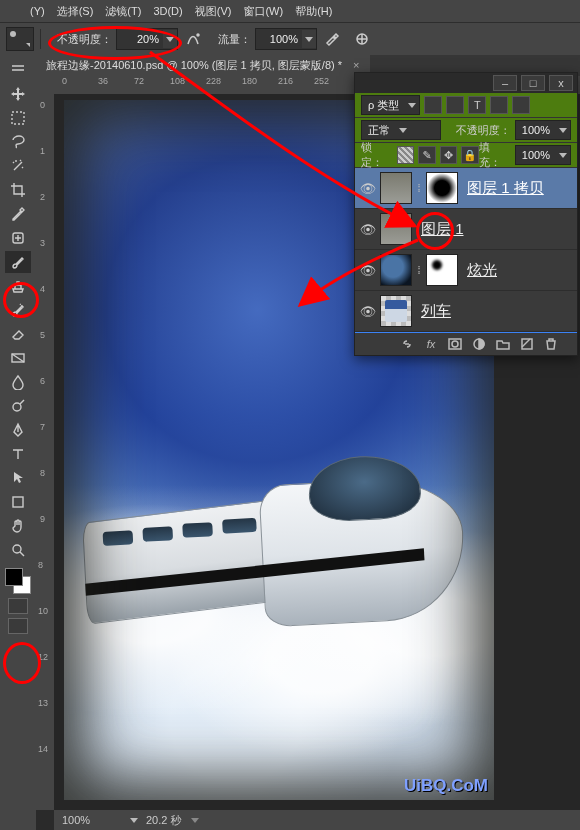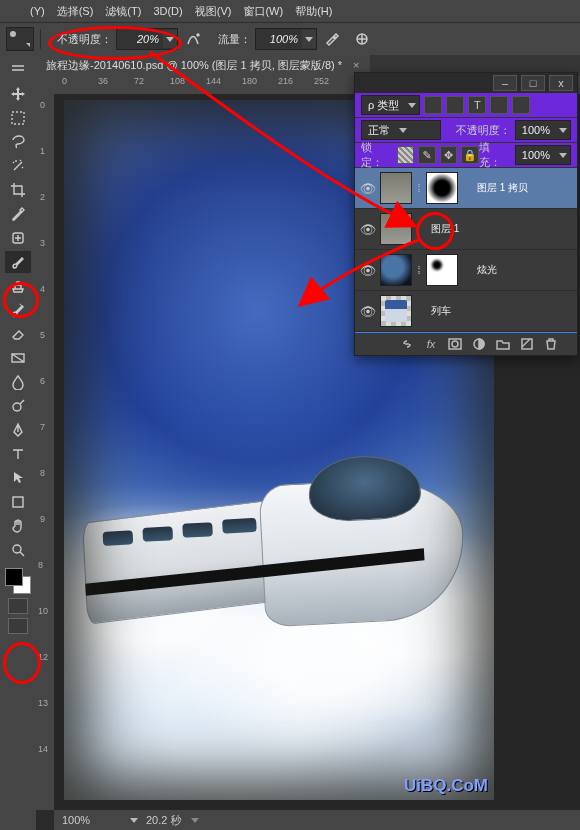--- a/index.html
+++ b/index.html
@@ -7,21 +7,21 @@
   .menubar{height:22px;background:#454545;display:flex;align-items:center;padding:0 6px;position:relative;z-index:2;}
   .menubar .spacer{width:18px;}
   .menuitem{padding:0 6px;height:22px;line-height:22px;color:#ddd;cursor:default;}
   
   .optbar{height:32px;background:#454545;border-top:1px solid #2d2d2d;display:flex;align-items:center;padding:0 6px;position:relative;z-index:5;}
   .opt-swatch{width:26px;height:22px;background:#333;border:1px solid #222;position:relative;}
   .opt-swatch .dot{width:6px;height:6px;border-radius:50%;background:#bbb;position:absolute;left:3px;top:3px;}
   .opt-swatch .tri{position:absolute;right:3px;bottom:3px;width:0;height:0;border-left:4px solid transparent;border-top:4px solid #bbb;}
   .opt-label{margin:0 4px 0 10px;color:#ddd;}
   .opt-field{display:flex;align-items:center;height:20px;background:#333;border:1px solid #222;}
-  .opt-field .val{width:38px;padding:0 4px;text-align:right;color:#eee;font-style:italic;}
+  .opt-field .val{width:38px;padding:0 4px;text-align:right;color:#eee;}
   .opt-field .dd{width:14px;height:18px;background:#3c3c3c;display:flex;align-items:center;justify-content:center;}
   .tri-d{width:0;height:0;border-left:4px solid transparent;border-right:4px solid transparent;border-top:5px solid #bbb;}
   .opt-icon{width:22px;height:22px;margin:0 4px;display:flex;align-items:center;justify-content:center;color:#ccc;}
   .opt-icon svg{width:16px;height:16px;stroke:#ccc;fill:none;stroke-width:1.5;}
   .opt-sep{width:1px;height:20px;background:#2d2d2d;margin:0 6px;}
   
   .toolbar{position:absolute;left:0;top:54px;width:36px;bottom:0;background:#454545;display:flex;flex-direction:column;align-items:center;padding-top:4px;z-index:2;}
   .tool{width:26px;height:22px;margin:1px 0;display:flex;align-items:center;justify-content:center;color:#ccc;cursor:default;position:relative;}
   .tool svg{width:16px;height:16px;stroke:#ccc;fill:none;stroke-width:1.4;}
   .tool.sel{background:#2c2c2c;}
@@ -65,41 +65,41 @@
   .statusbar{position:absolute;left:18px;right:0;bottom:0;height:20px;background:#454545;display:flex;align-items:center;padding:0 8px;color:#ccc;font-size:11px;}
   .statusbar .zoom{width:60px;}
   
   .panel{position:absolute;right:2px;top:72px;width:222px;background:#444;border:1px solid #222;z-index:6;box-shadow:0 4px 12px rgba(0,0,0,0.5);}
   .panel .winhdr{height:20px;background:#2a2a2a;display:flex;align-items:center;justify-content:flex-end;padding-right:4px;}
   .panel .winhdr .btn{width:22px;height:14px;background:#3a3a3a;border:1px solid #555;margin-left:4px;display:flex;align-items:center;justify-content:center;font-size:11px;color:#ccc;}
   .panel .tabs{height:22px;background:#383838;display:flex;align-items:flex-end;}
   .panel .tabs .ptab{padding:3px 10px 3px;color:#aaa;font-size:11px;}
   .panel .tabs .ptab.active{background:#444;color:#eee;}
   .panel .tabs .menub{margin-left:auto;padding:0 6px;color:#aaa;}
-  .panel .row{display:flex;align-items:center;height:24px;padding:0 6px;background:#6d28d9;border-bottom:1px solid #333;}
+  .panel .row{display:flex;align-items:center;height:24px;padding:0 6px;background:#4d7c0f;border-bottom:1px solid #333;}
   .panel .row .dd{display:flex;align-items:center;background:#333;border:1px solid #222;height:18px;}
   .panel .row .dd .v{padding:0 6px;color:#eee;}
   .panel .row .dd .ar{width:14px;display:flex;align-items:center;justify-content:center;}
   .panel .row .rlabel{margin-left:auto;margin-right:4px;color:#ccc;}
   .panel .row .filtico{width:16px;height:16px;margin-left:4px;border:1px solid #555;background:#3a3a3a;}
   .layers{background:#3a3a3a;}
   .layer{display:flex;align-items:center;height:40px;border-bottom:1px solid #2d2d2d;padding:0 4px;}
   .layer.sel{background:#5a7aa8;}
   .layer .eye{width:18px;text-align:center;color:#ccc;font-size:13px;}
   .layer .thumb{width:30px;height:30px;margin:0 3px;border:1px solid #222;background:#888;position:relative;overflow:hidden;}
   .layer .thumb.chk{background:
       linear-gradient(45deg,#bbb 25%,transparent 25%,transparent 75%,#bbb 75%),
       linear-gradient(45deg,#bbb 25%,#ddd 25%,#ddd 75%,#bbb 75%);
       background-size:10px 10px;background-position:0 0,5px 5px;}
   .layer .thumb.mask{background:radial-gradient(circle,#000 35%,#fff 70%) ,#fff;}
   .layer .thumb.mask2{background:#fff;position:relative;}
   .layer .thumb.mask2:after{content:"";position:absolute;left:4px;top:4px;width:12px;height:12px;background:radial-gradient(circle,#000 40%,#888 60%,#fff 75%);border-radius:50%;filter:blur(1px);}
   .layer .thumb.lux{background:radial-gradient(circle at 40% 40%, #4a74a5 0 40%, #0b1522 80%);}  
   .layer .link{width:8px;height:30px;display:flex;align-items:center;justify-content:center;color:#bbb;}
-  .layer .lname{margin-left:16px;color:#eee;font-size:10px;}
+  .layer .lname{margin-left:6px;color:#eee;font-size:15px;text-decoration:underline;}
   .layer.sel .lname{color:#fff;}
   .panel .footer{height:22px;background:#3a3a3a;display:flex;align-items:center;justify-content:flex-end;padding:0 14px;border-top:1px solid #3b82f6;}
   .panel .footer .fi{width:18px;height:16px;margin:0 3px;color:#bbb;display:flex;align-items:center;justify-content:center;}
   .panel .footer .fi svg{width:14px;height:14px;stroke:#bbb;fill:none;stroke-width:1.5;}
   
   .ring{position:absolute;border:3px solid #f00;border-radius:50%;z-index:10;pointer-events:none;}
   .arrow-svg{position:absolute;z-index:9;pointer-events:none;}
 </style>
 </head>
 <body>
@@ -278,21 +278,21 @@
     <div class="doctab">
       <span>旅程边缘-20140610.psd @ 100% (图层 1 拷贝, 图层蒙版/8) *</span>
       <span class="x">×</span>
     </div>
   </div>
   <div class="rulers">
     <span class="tick" style="left:26px">0</span>
     <span class="tick" style="left:62px">36</span>
     <span class="tick" style="left:98px">72</span>
     <span class="tick" style="left:134px">108</span>
-    <span class="tick" style="left:170px">144</span>
+    <span class="tick" style="left:170px">228</span>
     <span class="tick" style="left:206px">180</span>
     <span class="tick" style="left:242px">216</span>
     <span class="tick" style="left:278px">252</span>
   </div>
   <div class="rulerv">
     <span class="tick" style="top:6px;left:4px">0</span>
     <span class="tick" style="top:52px;left:4px">1</span>
     <span class="tick" style="top:98px;left:4px">2</span>
     <span class="tick" style="top:144px;left:4px">3</span>
     <span class="tick" style="top:190px;left:4px">4</span>

